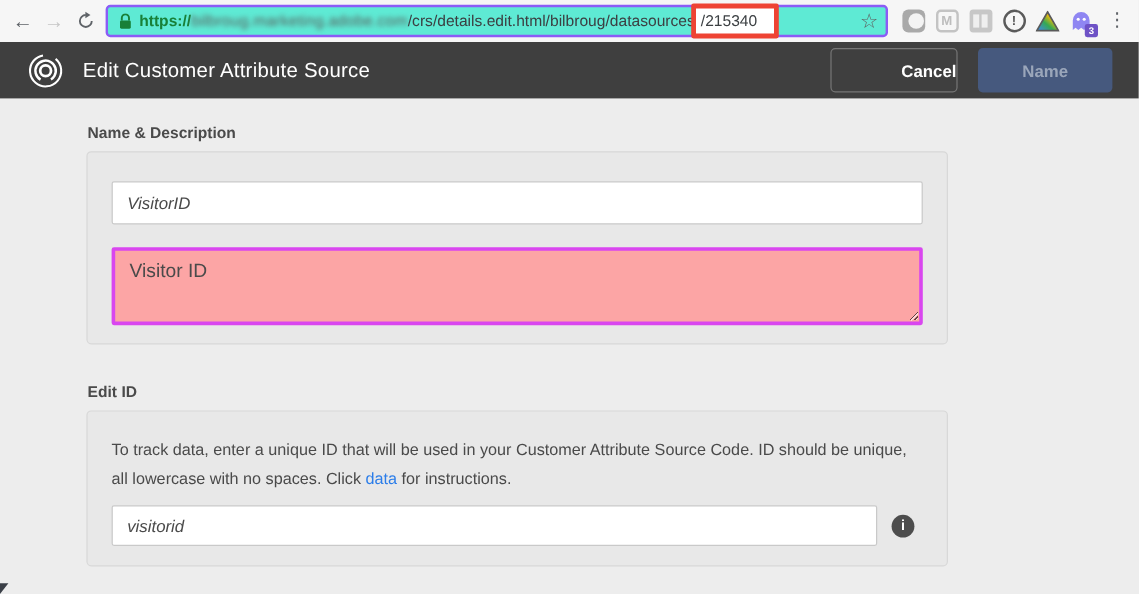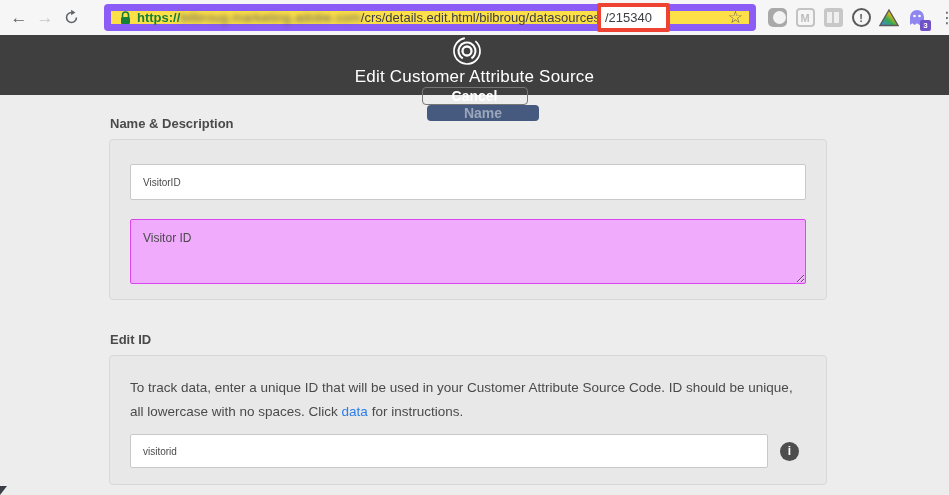--- a/index.html
+++ b/index.html
@@ -21,23 +21,23 @@
   .nav-btn {
     width: 26px; height: 26px;
     display: flex; align-items: center; justify-content: center;
     font-size: 17px; color: #5f6368; flex: none;
   }
   .nav-btn.disabled { color: #c6c6c6; }
   .omnibox {
     flex: none;
     width: 652px;
     height: 27px;
-    margin-left: 20px;
-    background: #fde047;
-    border: 7px solid #8b5cf6;
+    margin-left: 4px;
+    background: #5eead4;
+    border: 2px solid #8b5cf6;
     border-radius: 4px;
     display: flex;
     align-items: center;
     padding: 0 6px 0 9px;
     font-size: 13px;
     color: #3c4043;
     position: relative;
     overflow: visible;
     white-space: nowrap;
   }
@@ -76,68 +76,68 @@
     position: absolute; right: -4px; bottom: -3px;
     min-width: 11px; height: 11px; padding: 0 2px;
     background: #6e52c6; border-radius: 2px;
     color: #fff; font-size: 8px; font-weight: bold;
     display: flex; align-items: center; justify-content: center;
   }
   .menu-dots { font-size: 16px; color: #5f6368; margin-left: 4px; line-height: 1; }
 
   
   .app-header {
-    height: 60px;
+    height: 47px;
     background: #3f3f3f;
     display: flex;
     align-items: center;
     padding: 0 22px;
-    flex-direction: column;
   }
   .logo { flex: none; margin-right: 15px; }
   .app-title { color: #ffffff; font-size: 17px; font-weight: 400; letter-spacing: 0.2px; }
   .header-spacer { flex: 1; }
   .btn { height: 37px; border-radius: 4px; font-size: 14px; font-weight: bold;
          font-family: inherit; cursor: pointer; }
-  .btn-cancel { width: 106px; background: transparent; border: 1px solid #767676; color: #ffffff; }
+  .btn-cancel { width: 106px; background: transparent; border: 1px solid #767676; color: #ffffff; text-align: right; }
   .btn-save { width: 112px; background: #46597e; border: none; color: #9aa6ba; margin-left: 17px; }
 
   
-  .main { padding: 21px 0 0 109px; }
+  .main { padding: 21px 0 0 72px; }
   .section-label { font-size: 13px; font-weight: bold; color: #4a4a4a; margin: 0 0 8px 1px; }
   .panel {
     width: 718px;
     background: #e8e8e8;
     border: 1px solid #d8d8d8;
     border-radius: 4px;
     padding: 24px 20px;
   }
   .panel-name-desc { height: 161px; }
   .text-input {
     display: block;
     width: 100%;
     height: 36px;
     border: 1px solid #c9c9c9;
     border-radius: 2px;
     background: #ffffff;
     padding: 0 12px;
-    font-size: 10px;
+    font-size: 14px;
     color: #4a4a4a;
     font-family: inherit;
+    font-style: italic;
   }
   .desc-textarea {
     display: block;
     width: 100%;
     height: 65px;
     margin-top: 19px;
-    border: 1px solid #d946ef;
+    border: 3px solid #d946ef;
     border-radius: 2px;
-    background: #f0abfc;
+    background: #fca5a5;
     padding: 8px 12px;
-    font-size: 12px;
+    font-size: 16px;
     color: #4a4a4a;
     font-family: inherit;
     resize: both;
     line-height: 20px;
   }
   .section-gap { margin-top: 32px; }
   .panel-alias { height: 130px; padding-top: 20px; }
   .instructions { font-size: 13.5px; color: #4a4a4a; line-height: 24px; max-width: 690px; }
   .instructions a { color: #2b7de9; text-decoration: none; }
   .alias-row { display: flex; align-items: center; margin-top: 10px; }

